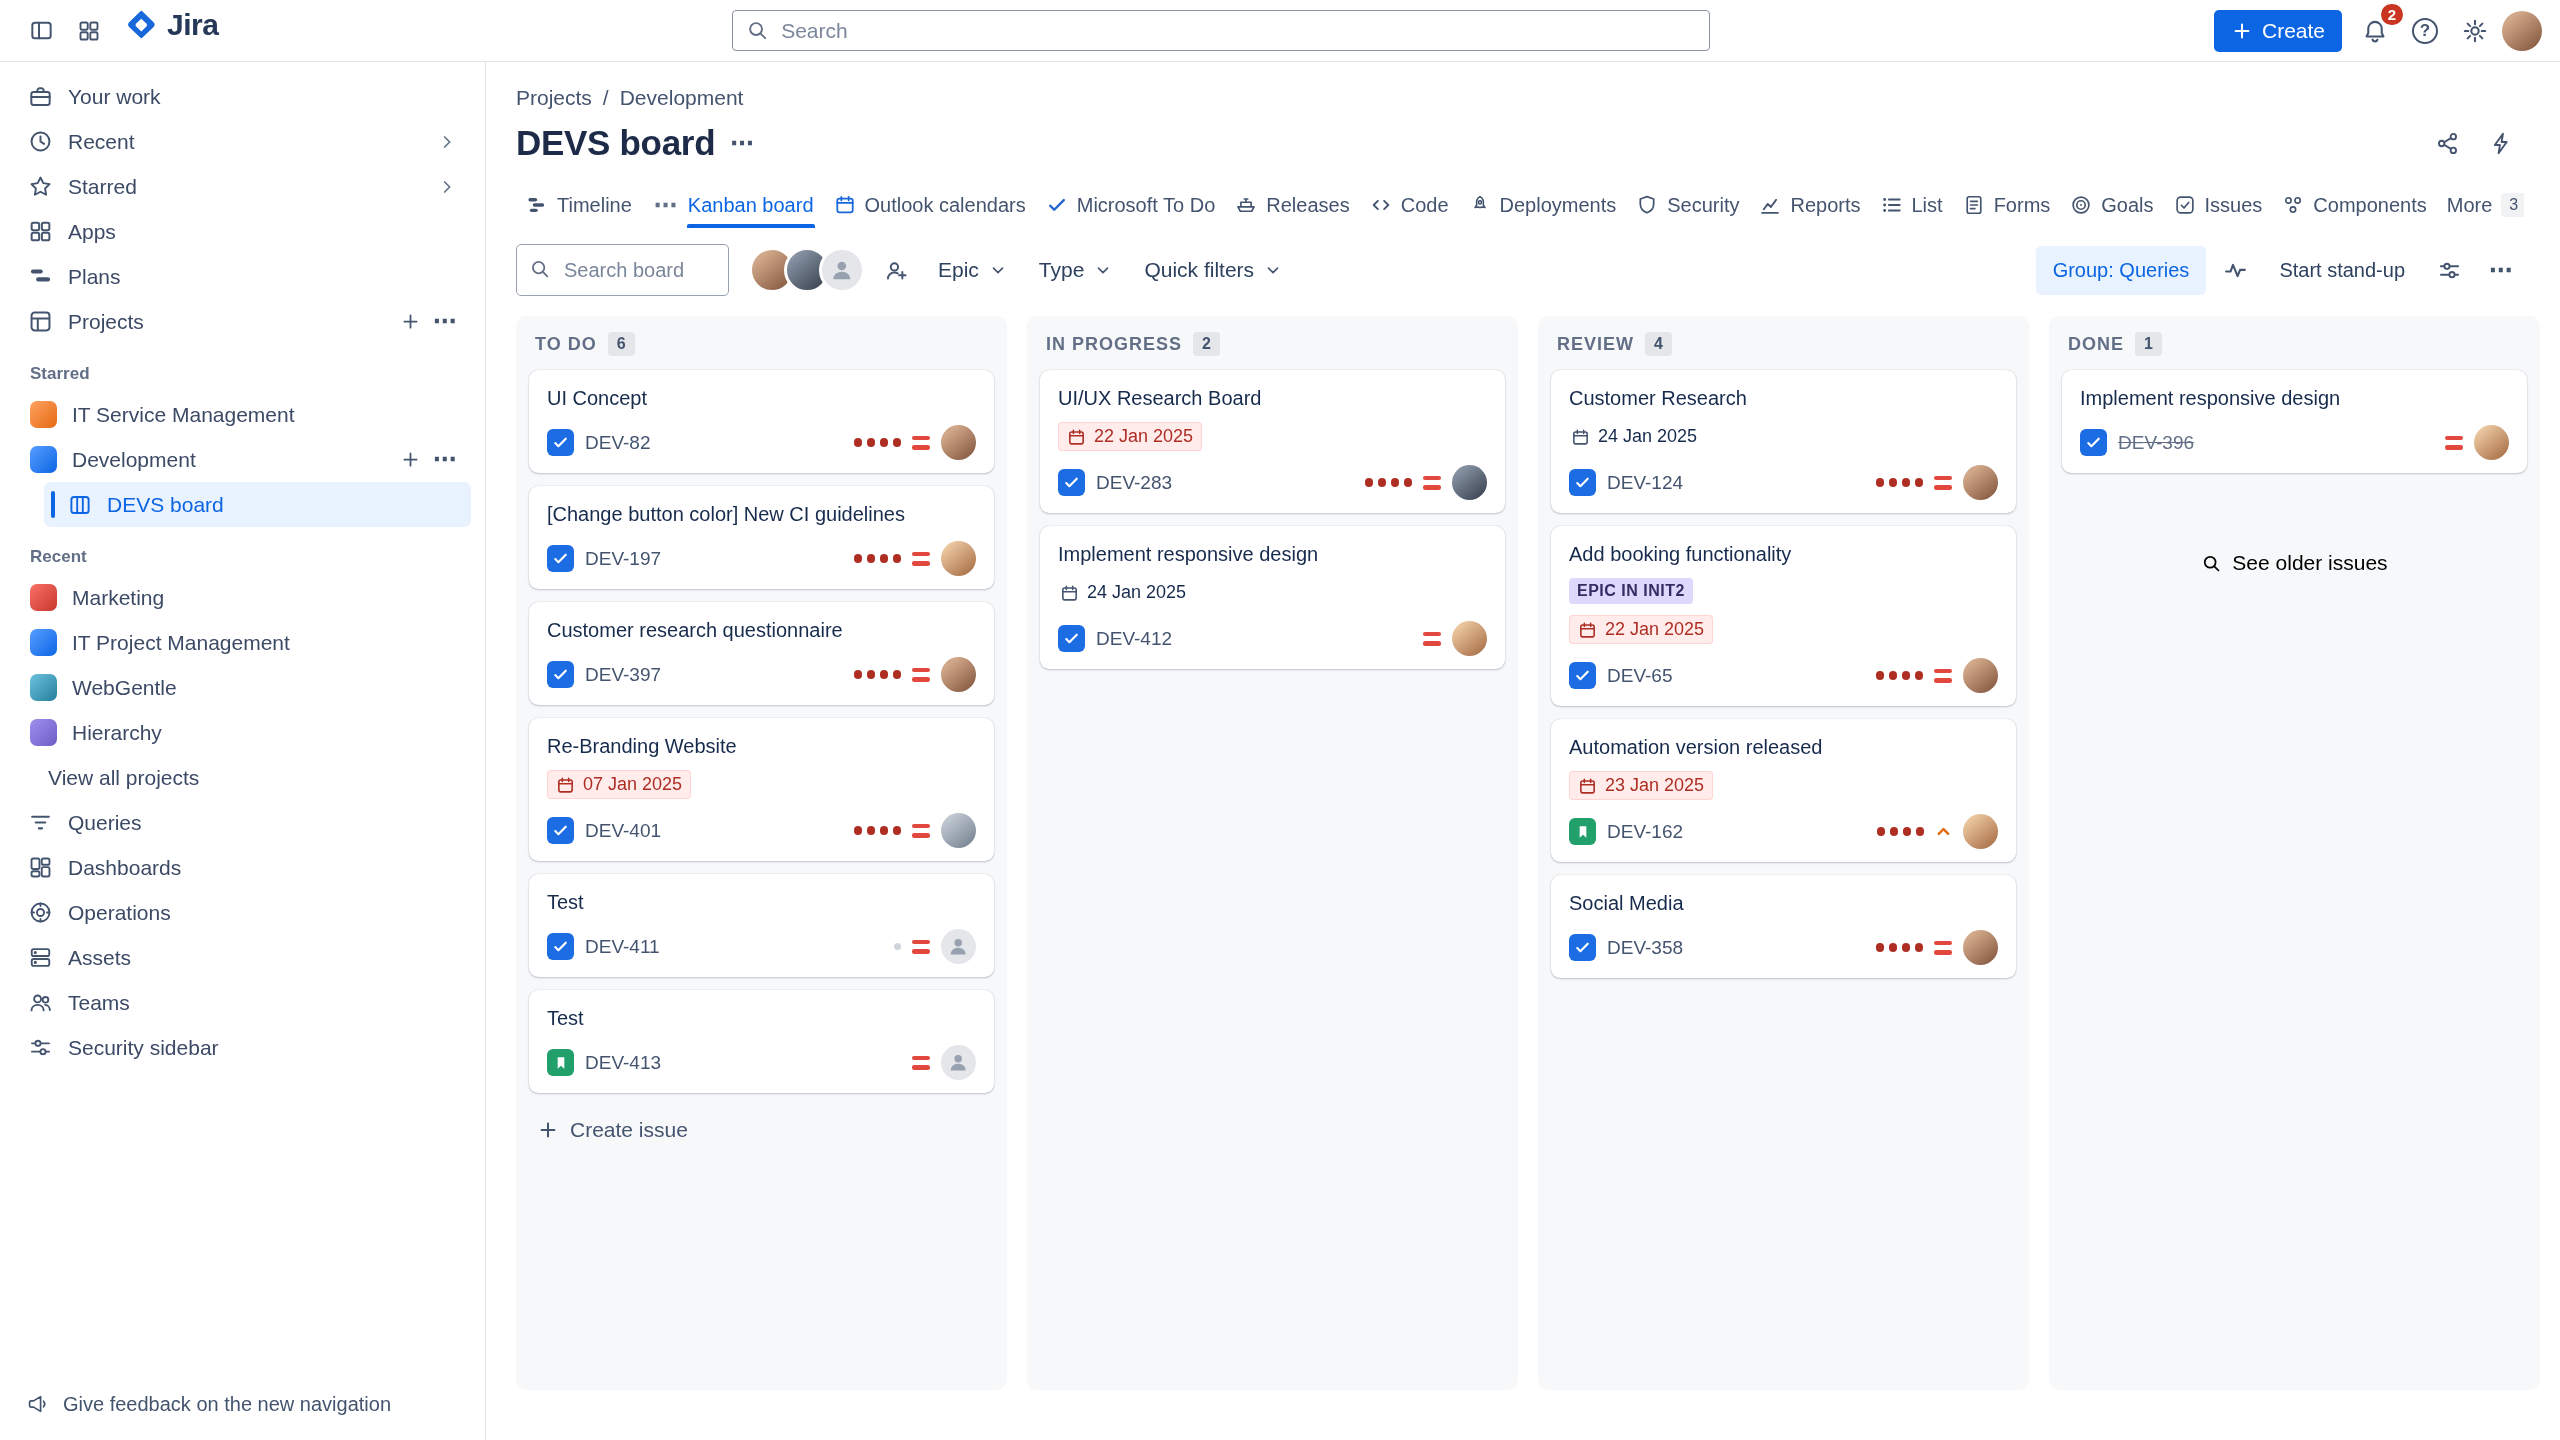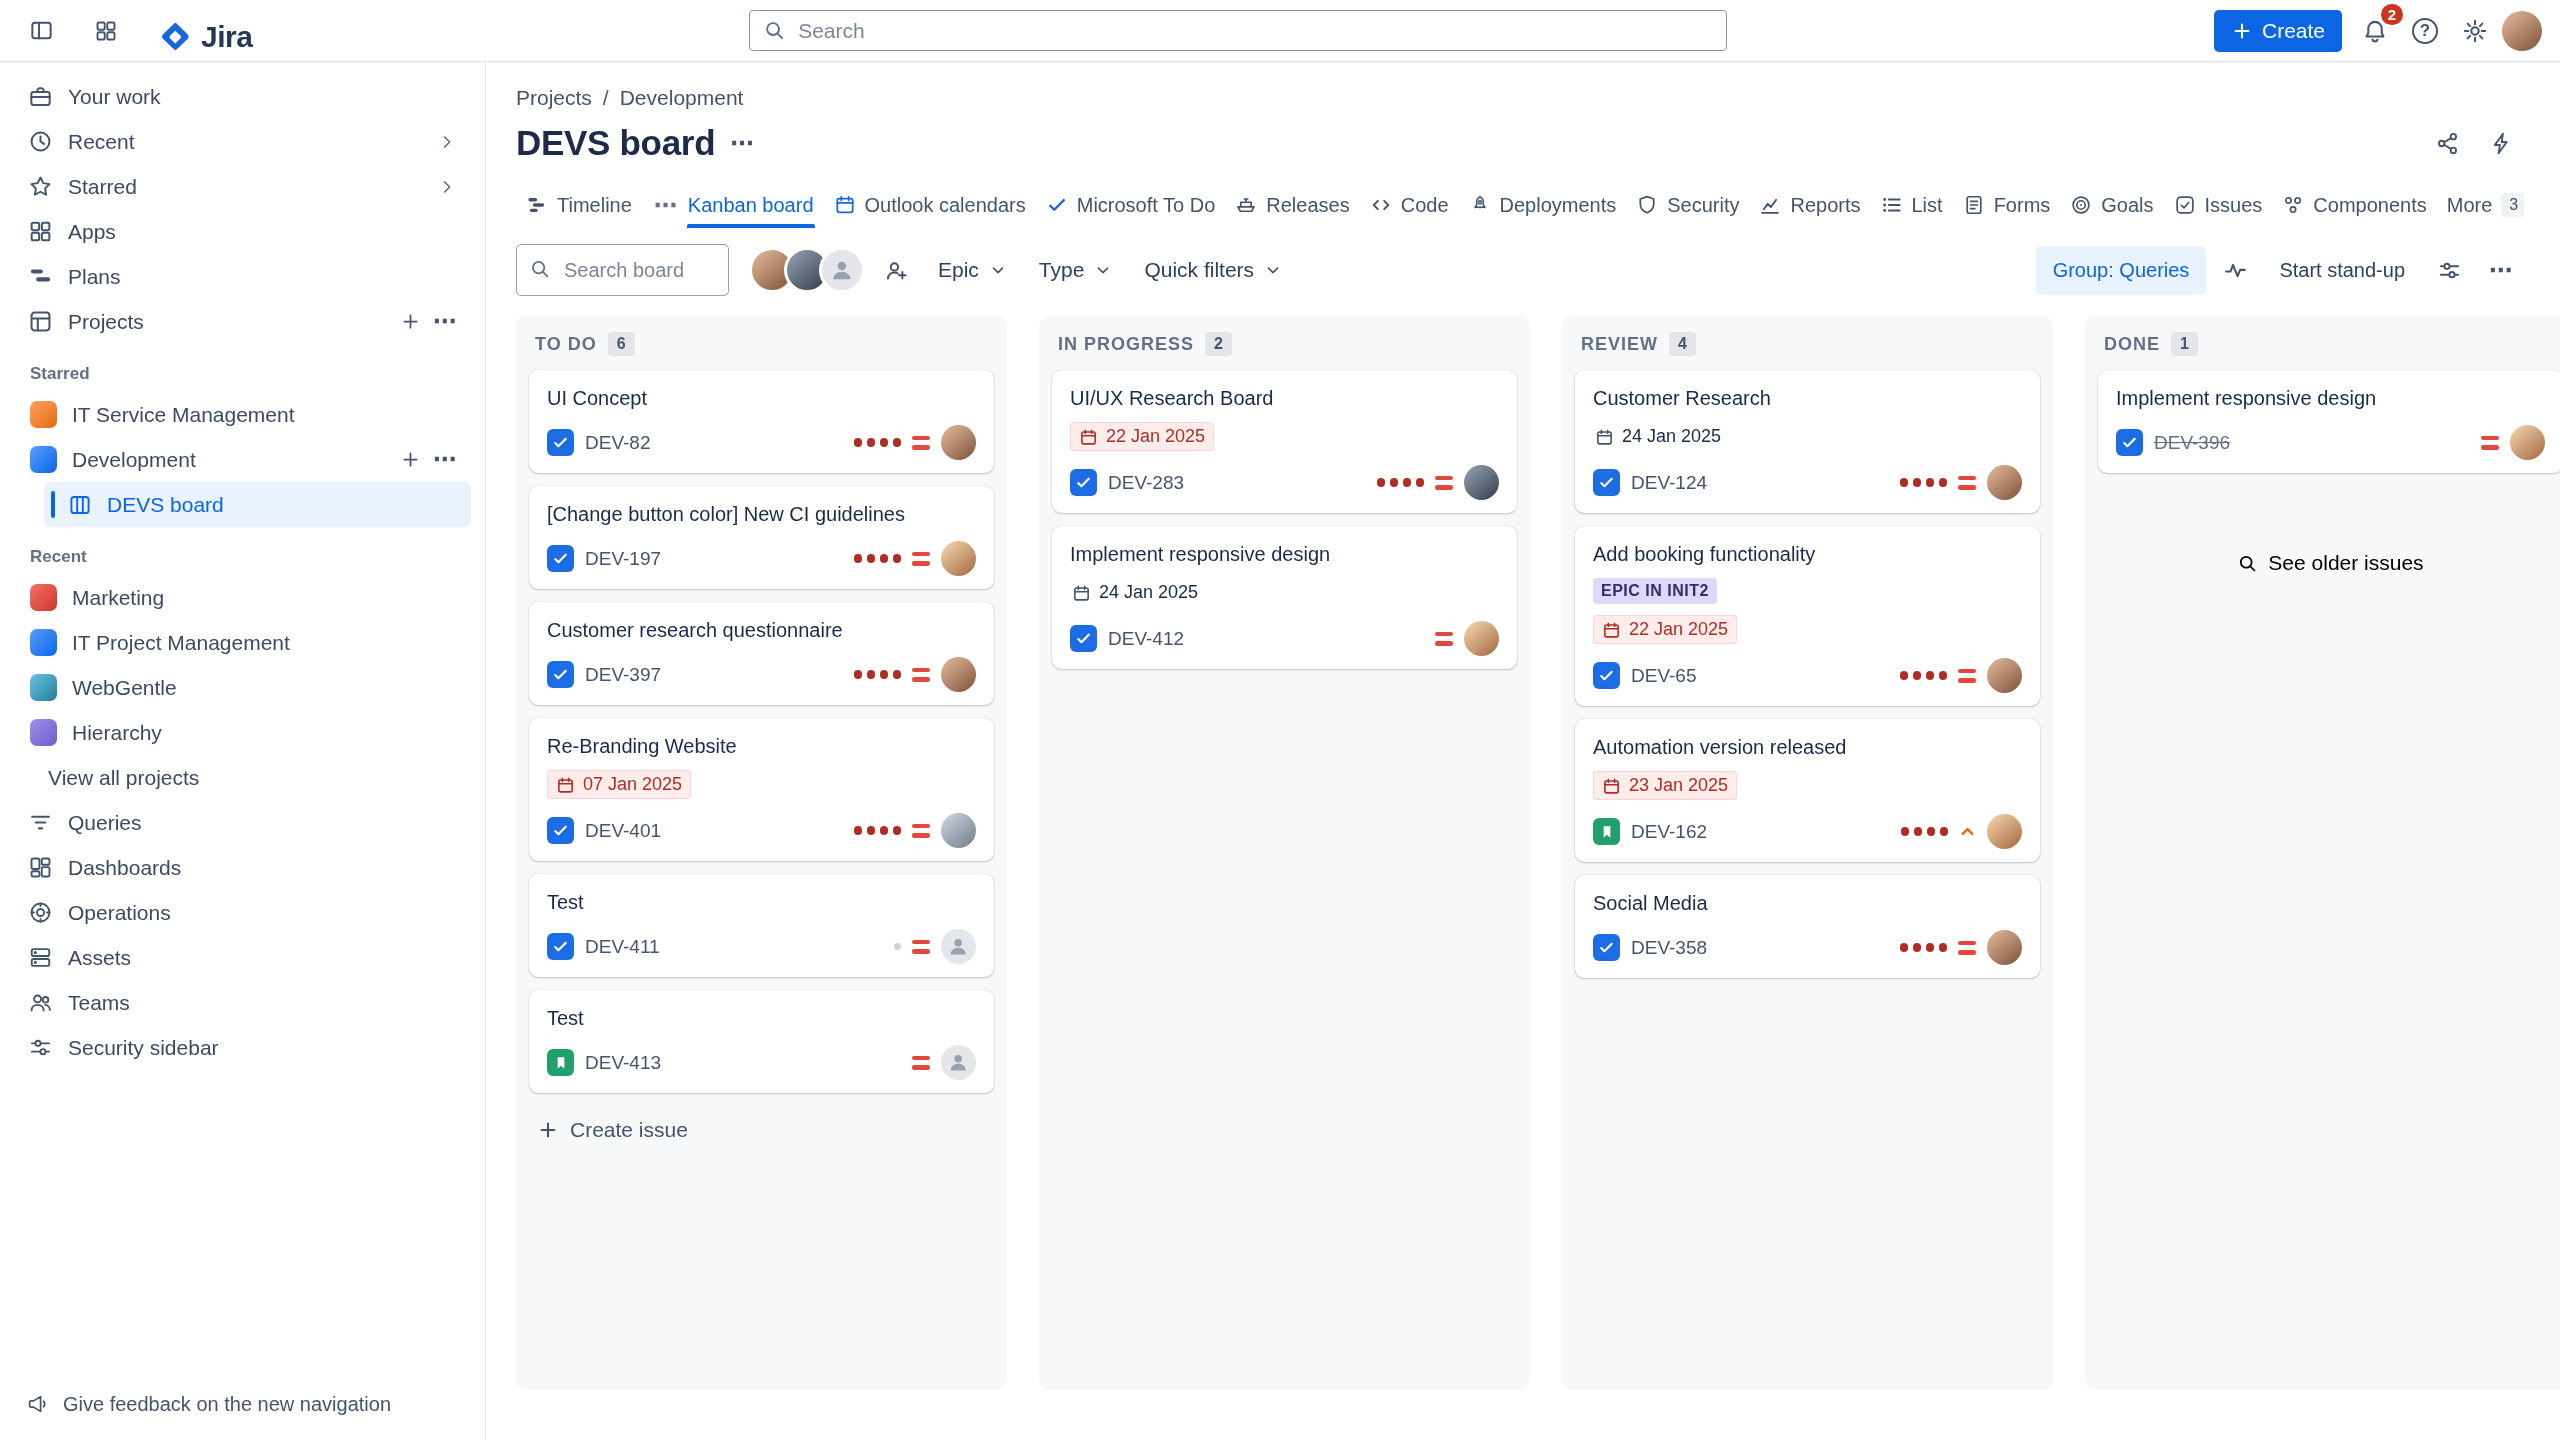--- a/index.html
+++ b/index.html
@@ -5,21 +5,21 @@
   *{box-sizing:border-box;margin:0;padding:0}
   html,body{width:2560px;height:1440px}
   body{font-family:"Liberation Sans","DejaVu Sans",sans-serif;color:#172b4d;background:#fff;overflow:hidden}
   button{font:inherit;color:inherit;background:none;border:none;cursor:pointer}
   input{font:inherit;outline:none}
   svg{display:block}
   .app{display:flex;flex-direction:column;height:100%}
 
   
   .topbar{height:62px;flex:none;display:flex;align-items:center;gap:10px;padding:0 18px;border-bottom:1px solid #dfe2e7;background:#fff}
-  .tb-left{display:flex;align-items:flex-end;gap:19px}
+  .tb-left{display:flex;align-items:flex-start;gap:2px}
   .ibtn{width:46px;height:46px;border-radius:7px;display:flex;align-items:center;justify-content:center;color:#44546f;position:relative;flex:none}
   .logo{display:flex;align-items:center;gap:9px;padding:0 10px;cursor:pointer}
   .logo-text{font-size:30px;font-weight:600;color:#253858;letter-spacing:-.5px}
   .searchbar{flex:1;display:flex;justify-content:center;min-width:0}
   .search-field{position:relative;width:978px}
   .search-field input{width:100%;height:41px;border:1.6px solid #8993a4;border-radius:4px;padding:0 14px 0 48px;font-size:21px;color:#172b4d;background:#fff}
   .search-field input::placeholder{color:#7a8699}
   .search-field .sic{position:absolute;left:14px;top:9px;color:#626f86}
   .btn-create{display:flex;align-items:center;gap:9px;background:#0c66e4;color:#fff;border-radius:5px;height:42px;padding:0 17px;font-size:21px;font-weight:500;flex:none}
   .tb-right{display:flex;align-items:center;gap:4px}
@@ -89,21 +89,21 @@
   .avstack .avatar{width:46px;height:46px;border:3px solid #fff;margin-left:-11px}
   .avstack .avatar:first-child{margin-left:0}
   .addppl{width:46px;height:46px;border-radius:50%;display:flex;align-items:center;justify-content:center;color:#44546f;flex:none}
   .drop{display:flex;align-items:center;gap:10px;padding:12px 13px;font-size:21px;color:#2e415f;border-radius:5px;cursor:pointer;flex:none}
   .drop .cdn{color:#44546f;display:flex}
   .spacer{flex:1}
   .btn-group{background:#e9f2ff;color:#0c66e4;font-size:20px;font-weight:500;padding:13px 17px;border-radius:5px;white-space:nowrap;flex:none}
   .btn-standup{color:#2e415f;font-size:20px;font-weight:500;padding:13px 15px;border-radius:5px;white-space:nowrap;flex:none}
 
   
-  .board{display:flex;gap:32px;margin-top:20px;height:1074px}
+  .board{display:flex;gap:20px;margin-top:20px;height:1074px}
   .col{width:491px;flex:none;background:#f7f8f9;border-radius:10px;display:flex;flex-direction:column}
   .colh{display:flex;align-items:center;gap:11px;padding:16px 19px 10px}
   .colname{font-size:18px;font-weight:600;color:#626f86;letter-spacing:1px}
   .colcount{background:#e4e6ea;color:#44546f;font-size:16px;font-weight:600;border-radius:4px;padding:3px 9px}
   .cards{padding:4px 13px 10px;display:flex;flex-direction:column;gap:13px}
   .card{background:#fff;border-radius:9px;box-shadow:0 1px 2px rgba(9,30,66,.22),0 0 1px rgba(9,30,66,.25);padding:15px 18px 13px;cursor:pointer}
   .ctitle{font-size:20px;color:#172b4d;line-height:1.3}
   .crow{display:flex;margin-top:11px}
   .chip{display:inline-flex;align-items:flex-end;gap:8px;font-size:18px;border-radius:4px;padding:4px 9px}
   .chip .cic{flex:none;display:flex}

